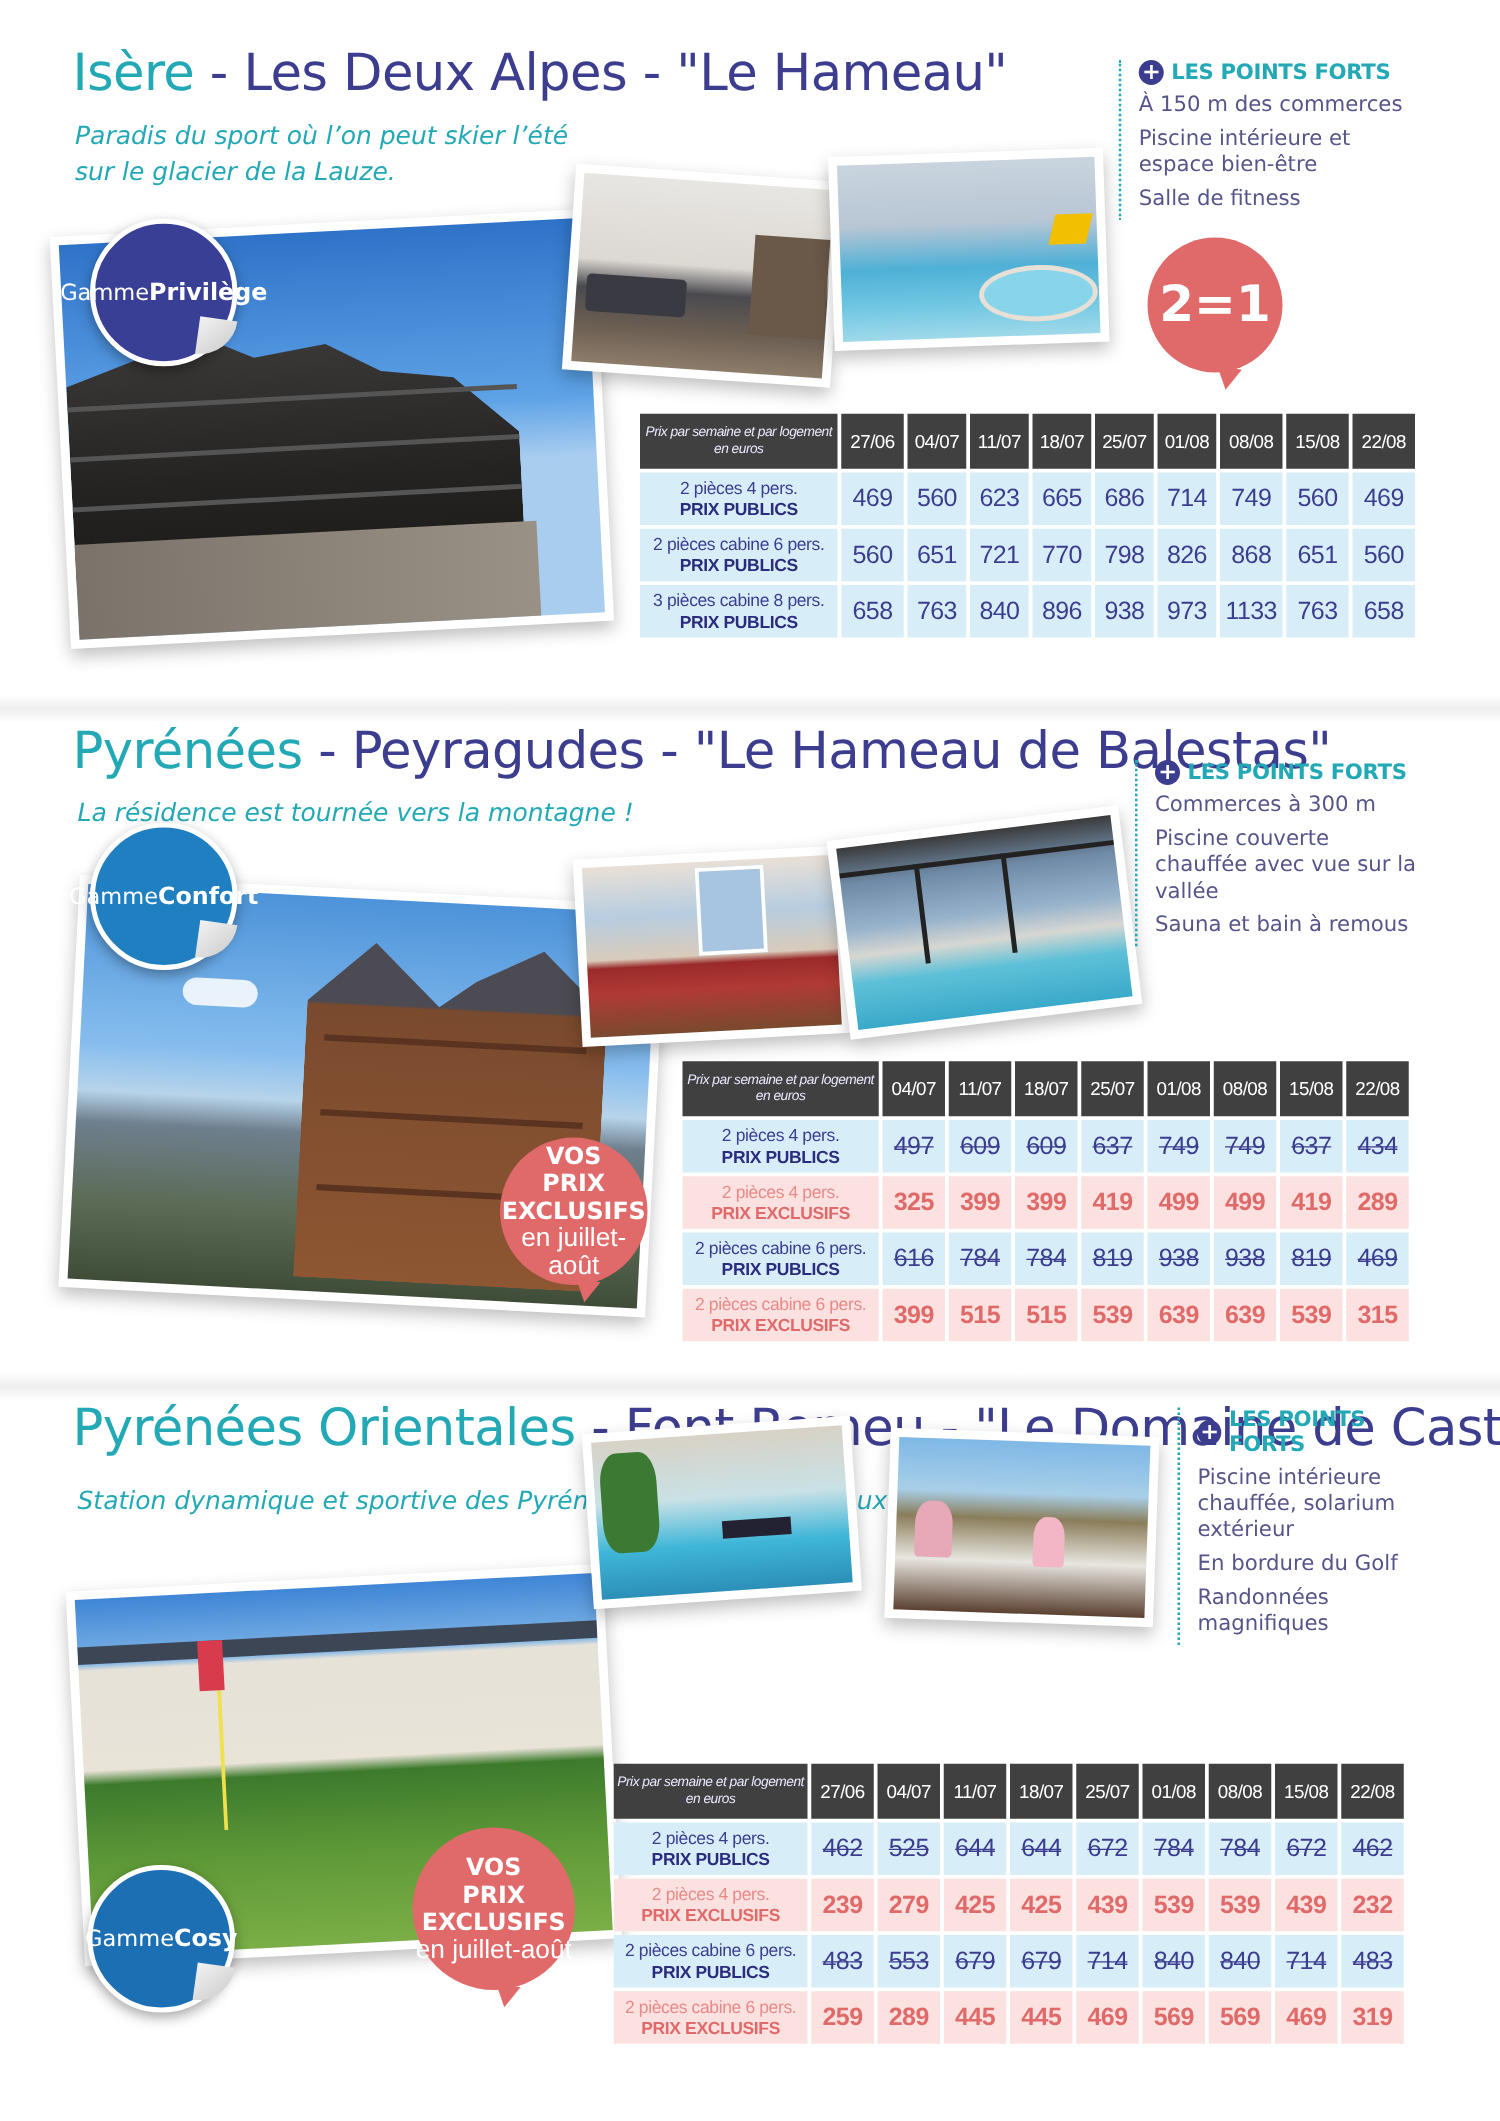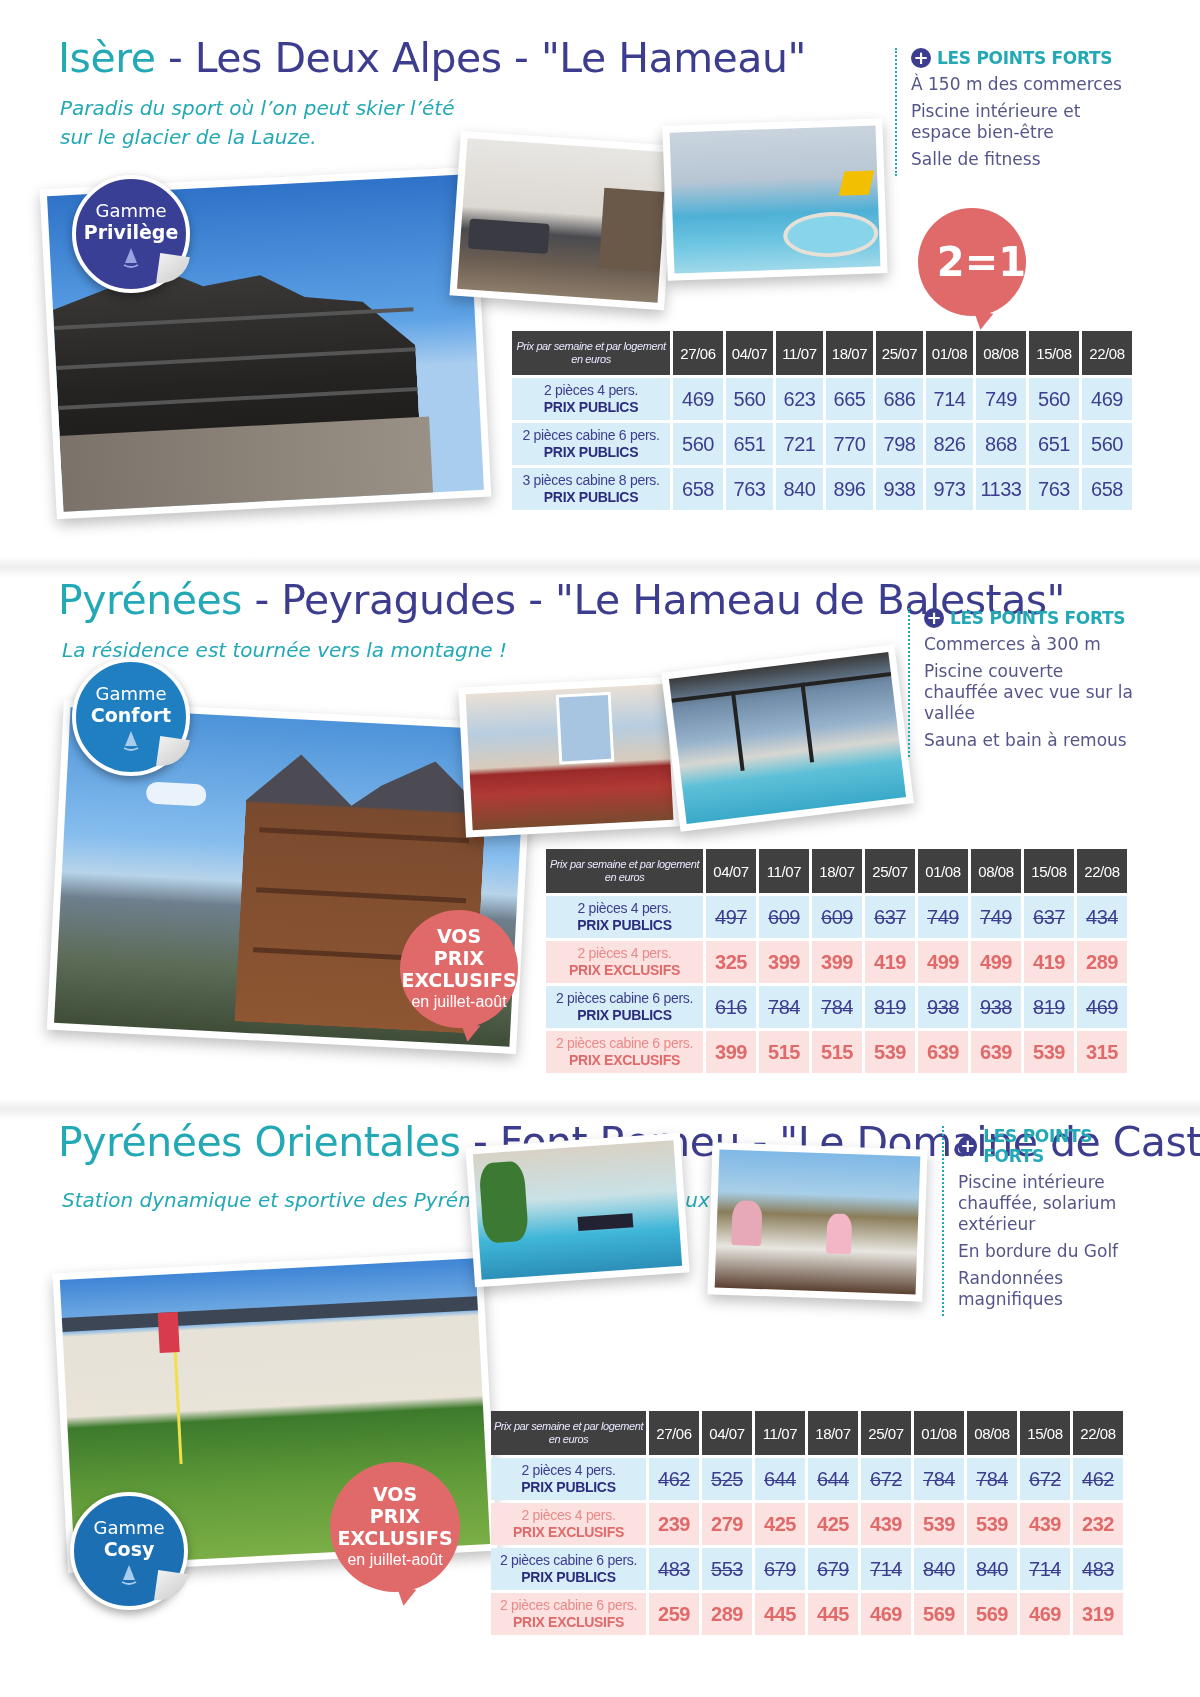--- a/index.html
+++ b/index.html
@@ -14,38 +14,38 @@
   .title .region { color: #23a9b6; }
   .title .rest { color: #3d3d8f; }
   .subtitle { position: absolute; font-family: "DejaVu Sans", sans-serif; font-style: italic; font-size: 20px; color: #23a9b6; line-height: 29px; }
 
   
   .photo { position: absolute; background: #fff; padding: 7px; box-shadow: 0 6px 14px rgba(0,0,0,0.25); }
   .photo .pic { width: 100%; height: 100%; position: relative; overflow: hidden; }
 
   
   .gamme { position: absolute; width: 118px; height: 118px; border-radius: 50%; border: 4px solid #fff;
-    box-shadow: 0 4px 10px rgba(0,0,0,0.35); display: flex; flex-direction: column; align-items: center; justify-content: center; color: #fff; }
+    box-shadow: 0 4px 10px rgba(0,0,0,0.35); display: flex; align-items: center; justify-content: center; color: #fff; }
   .gamme .g1 { font-size: 18px; font-family: "DejaVu Sans", sans-serif; font-weight: normal; }
   .gamme .g2 { font-size: 19px; font-family: "DejaVu Sans", sans-serif; font-weight: bold; }
   .gamme .logo { width: 18px; height: 22px; margin-top: 4px; }
   .curl { position: absolute; right: -2px; bottom: 4px; width: 30px; height: 30px; background: linear-gradient(135deg, #f2f2f2, #c9c9c9); border-radius: 0 0 30px 0; transform: rotate(8deg); }
 
   
   .points { position: absolute; border-left: 2px dotted #23a9b6; padding-left: 14px; }
   .points .ptitle { display: flex; align-items: center; gap: 6px; font-family: "DejaVu Sans", sans-serif; font-weight: bold; font-size: 17px; color: #23a9b6; margin-bottom: 6px; letter-spacing: -0.3px; }
   .points .plus { width: 20px; height: 20px; border-radius: 50%; background: #3d3d8f; color: #fff; font-size: 18px; font-weight: bold; display: flex; align-items: center; justify-content: center; line-height: 1; }
   .points .pitem { font-family: "DejaVu Sans", sans-serif; font-size: 17px; color: #55558a; line-height: 21px; margin-bottom: 6px; }
 
   
   .bubble { position: absolute; border-radius: 50%; background: #e06a6a; color: #fff; display: flex; flex-direction: column; align-items: center; justify-content: center; text-align: center; }
   .bubble::after { content: ""; position: absolute; bottom: -14px; left: 50%; border-left: 10px solid transparent; border-right: 10px solid transparent; border-top: 18px solid #e06a6a; transform: rotate(10deg); }
   .bubble .big { font-family: "DejaVu Sans", sans-serif; font-weight: bold; font-size: 40px; }
   .bubble .b1 { font-family: "DejaVu Sans", sans-serif; font-weight: bold; font-size: 19px; line-height: 22px; }
-  .bubble .b2 { font-family: "Liberation Sans", sans-serif; font-size: 16px; line-height: 22px; }
+  .bubble .b2 { font-family: "Liberation Sans", sans-serif; font-size: 21px; line-height: 22px; }
 
   
   table.prices { position: absolute; border-collapse: separate; border-spacing: 3px; font-family: "Liberation Sans", sans-serif; }
   table.prices th { background: #404040; color: #fff; font-weight: normal; font-size: 15px; height: 44px; text-align: center; letter-spacing: -0.4px; }
   table.prices th.hlabel { font-style: italic; font-size: 11px; line-height: 13px; color: #e8e8ff; }
   table.prices td { height: 42px; text-align: center; font-size: 20px; letter-spacing: -0.5px; }
   table.prices td.label { font-size: 14px; line-height: 17px; letter-spacing: -0.3px; }
   table.prices td.label .type { display: block; font-weight: bold; font-size: 14px; }
   tr.pub td { background: #d7eef8; color: #3d3d8f; }
   tr.pub td.label .type { color: #2c2c7e; }
@@ -104,21 +104,21 @@
   <div class="points" style="left:895px;top:48px;width:270px;">
     <div class="ptitle">
         <span class="plus">+</span>
         <span>LES POINTS FORTS</span>
       </div>
     <div class="pitem">À 150 m des commerces</div>
     <div class="pitem" style="width:210px;">Piscine intérieure et espace bien-être</div>
     <div class="pitem">Salle de fitness</div>
   </div>
 
-  <div class="bubble" style="left:918px;top:208px;width:108px;height:108px;align-items:flex-end;">
+  <div class="bubble" style="left:918px;top:190px;width:108px;height:108px;">
     <span class="big">2=1</span>
   </div>
 
   <table class="prices" style="left:509px;top:328px;">
     <thead>
       <tr>
         <th class="hlabel" style="width:158px;">Prix par semaine et par logement en euros</th>
         <th style="width:50px;">27/06</th>
         <th style="width:47px;">04/07</th>
         <th style="width:47px;">11/07</th>

